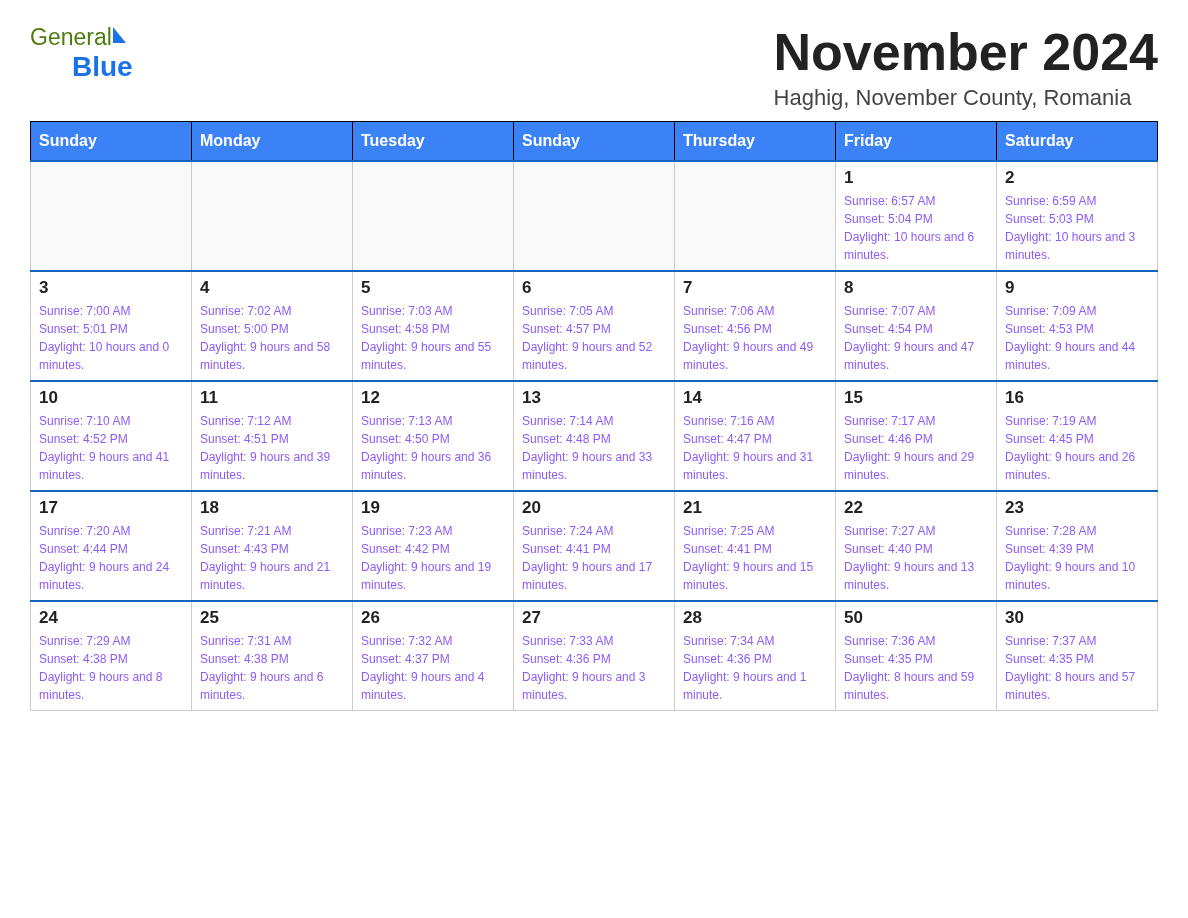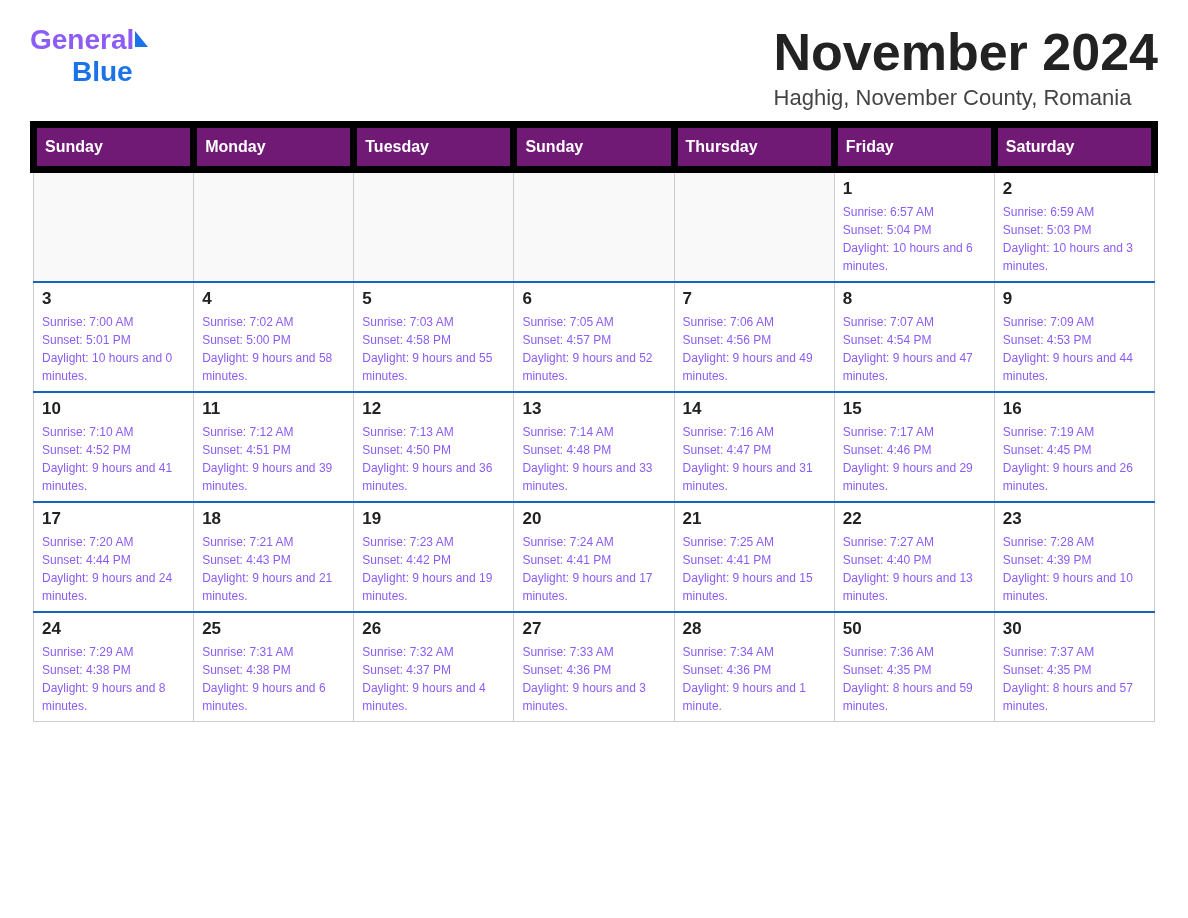--- a/index.html
+++ b/index.html
@@ -34,26 +34,26 @@
       font-size: 22px;
       color: #444;
       margin-top: 4px;
     }
     .calendar {
       width: 100%;
       border-collapse: collapse;
       margin-top: 10px;
     }
     .calendar th {
-      background-color: #701a75;
+      background-color: #3b82f6;
       color: #fff;
       font-size: 16px;
       font-weight: bold;
       padding: 10px 8px;
-      border: 7px solid #000000;
+      border: 1px solid #000000;
       text-align: left;
     }
     .calendar td {
       vertical-align: top;
       border: 1px solid #ccc;
       padding: 6px 8px;
       width: 14.28%;
       min-height: 90px;
       font-size: 13px;
       color: #333;
@@ -72,23 +72,23 @@
     }
     .day-info {
       font-size: 12px;
       color: #8b5cf6;
       line-height: 1.5;
     }
     .empty-cell {
       background: #f9f9f9;
     }
     .logo-general {
-      font-size: 28px;
-      font-weight: bold;
-      color: #8b5cf6;
+      font-size: 23px;
+      font-weight: normal;
+      color: #4d7c0f;
     }
     .logo-blue-text {
       font-size: 28px;
       font-weight: bold;
       color: #1a73e8;
       margin-left: 42px;
     }
     .logo-arrow {
       width: 0;
       height: 0;

